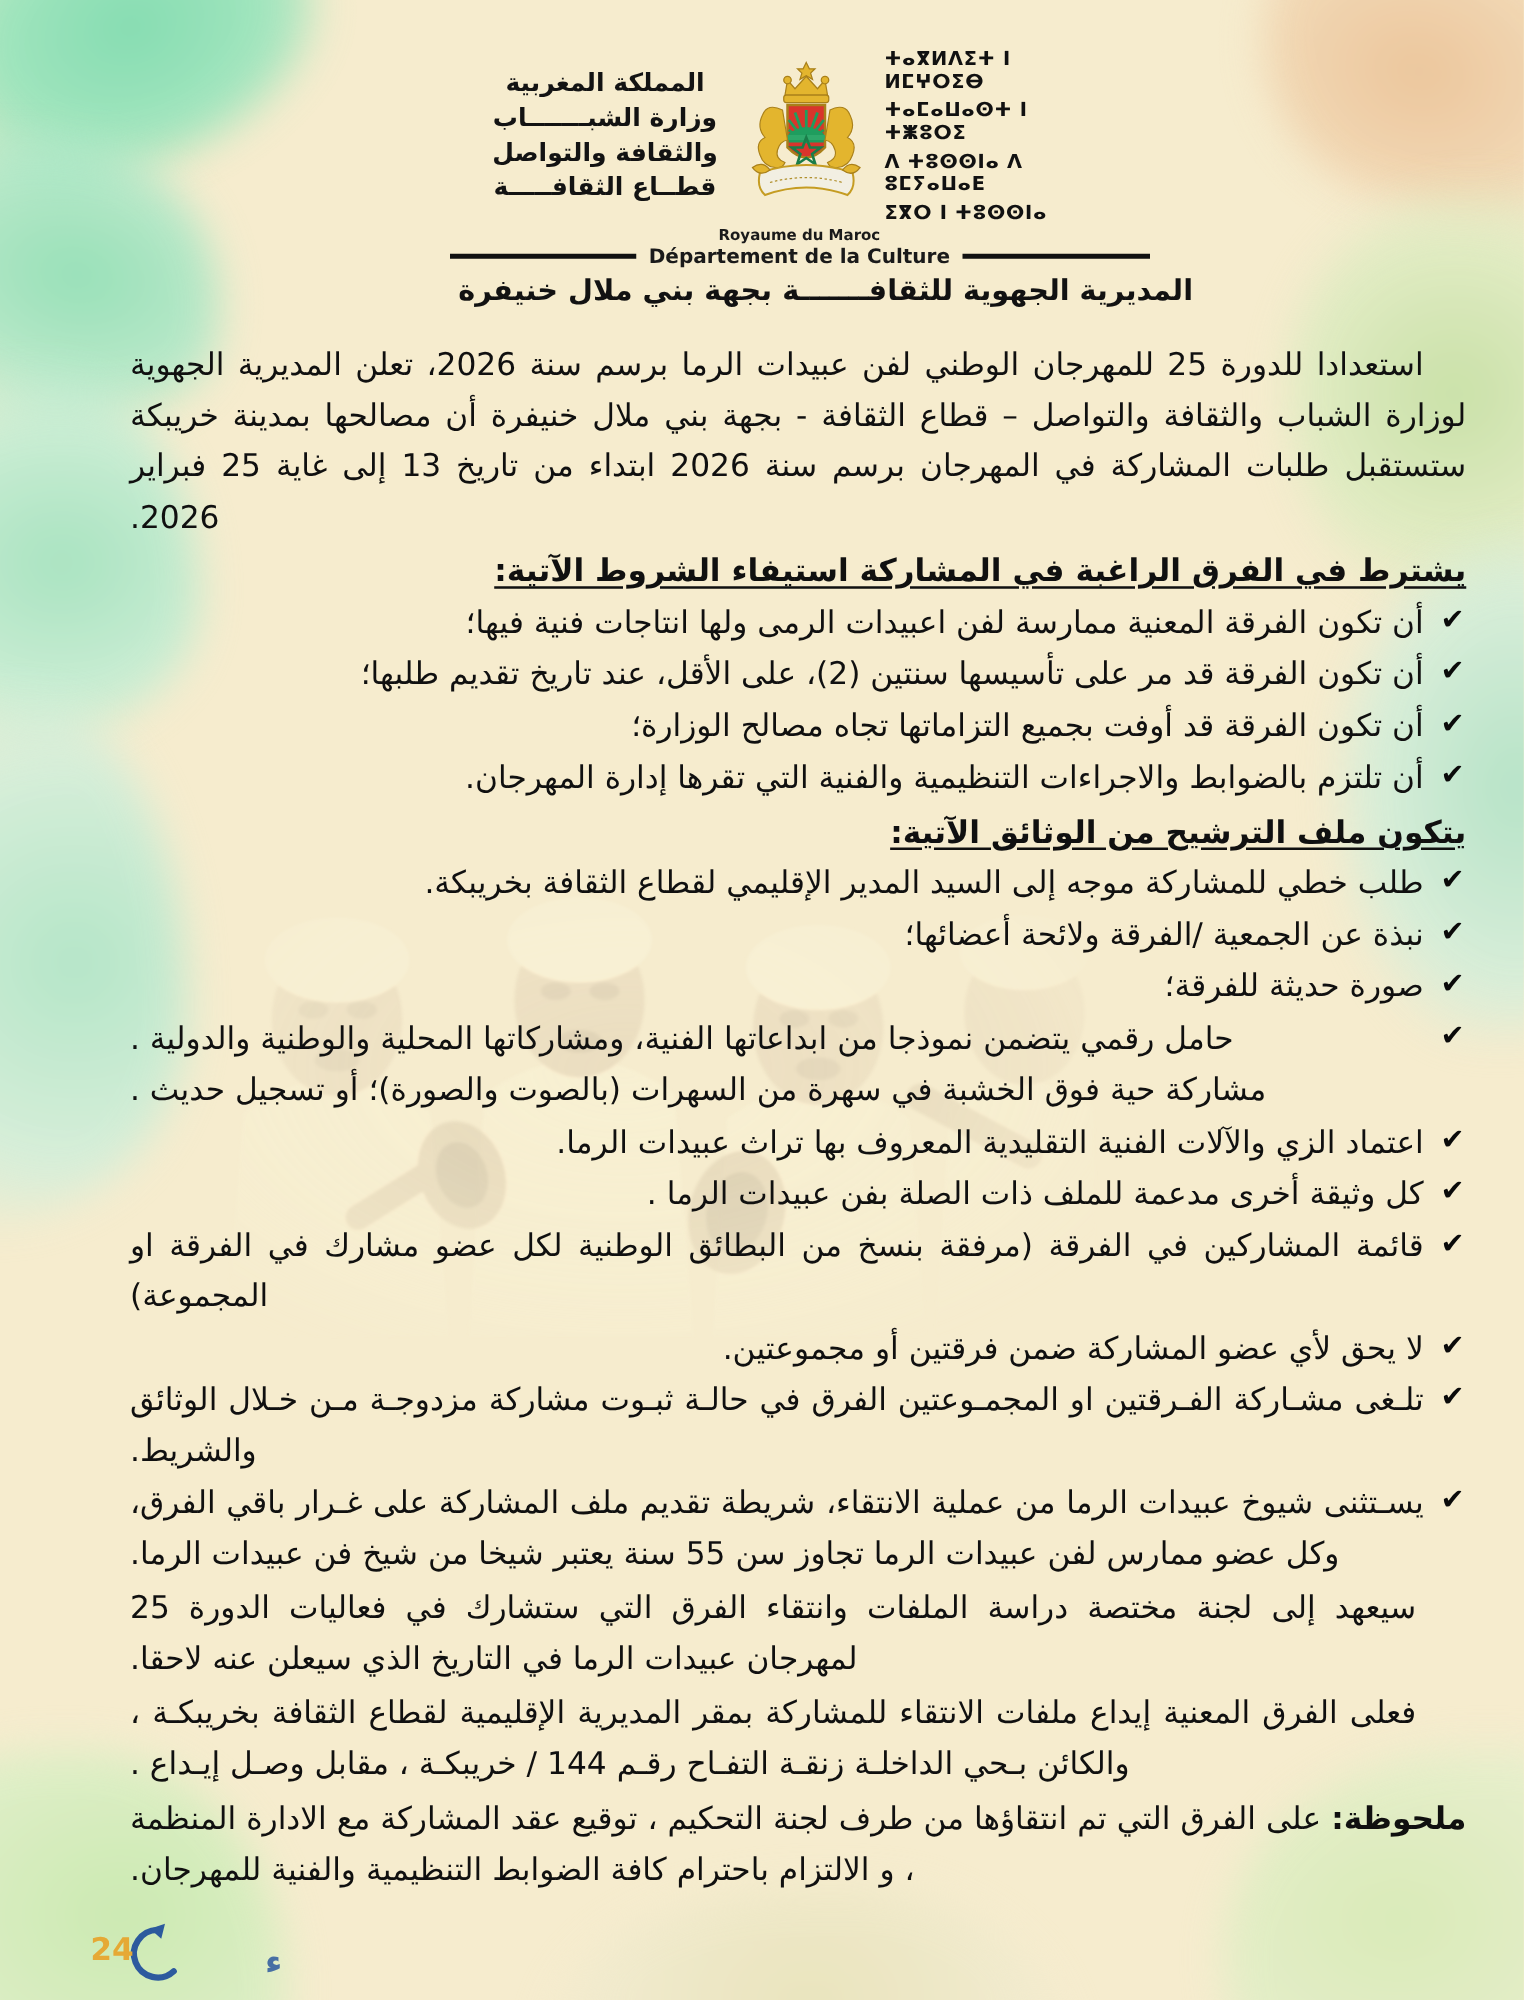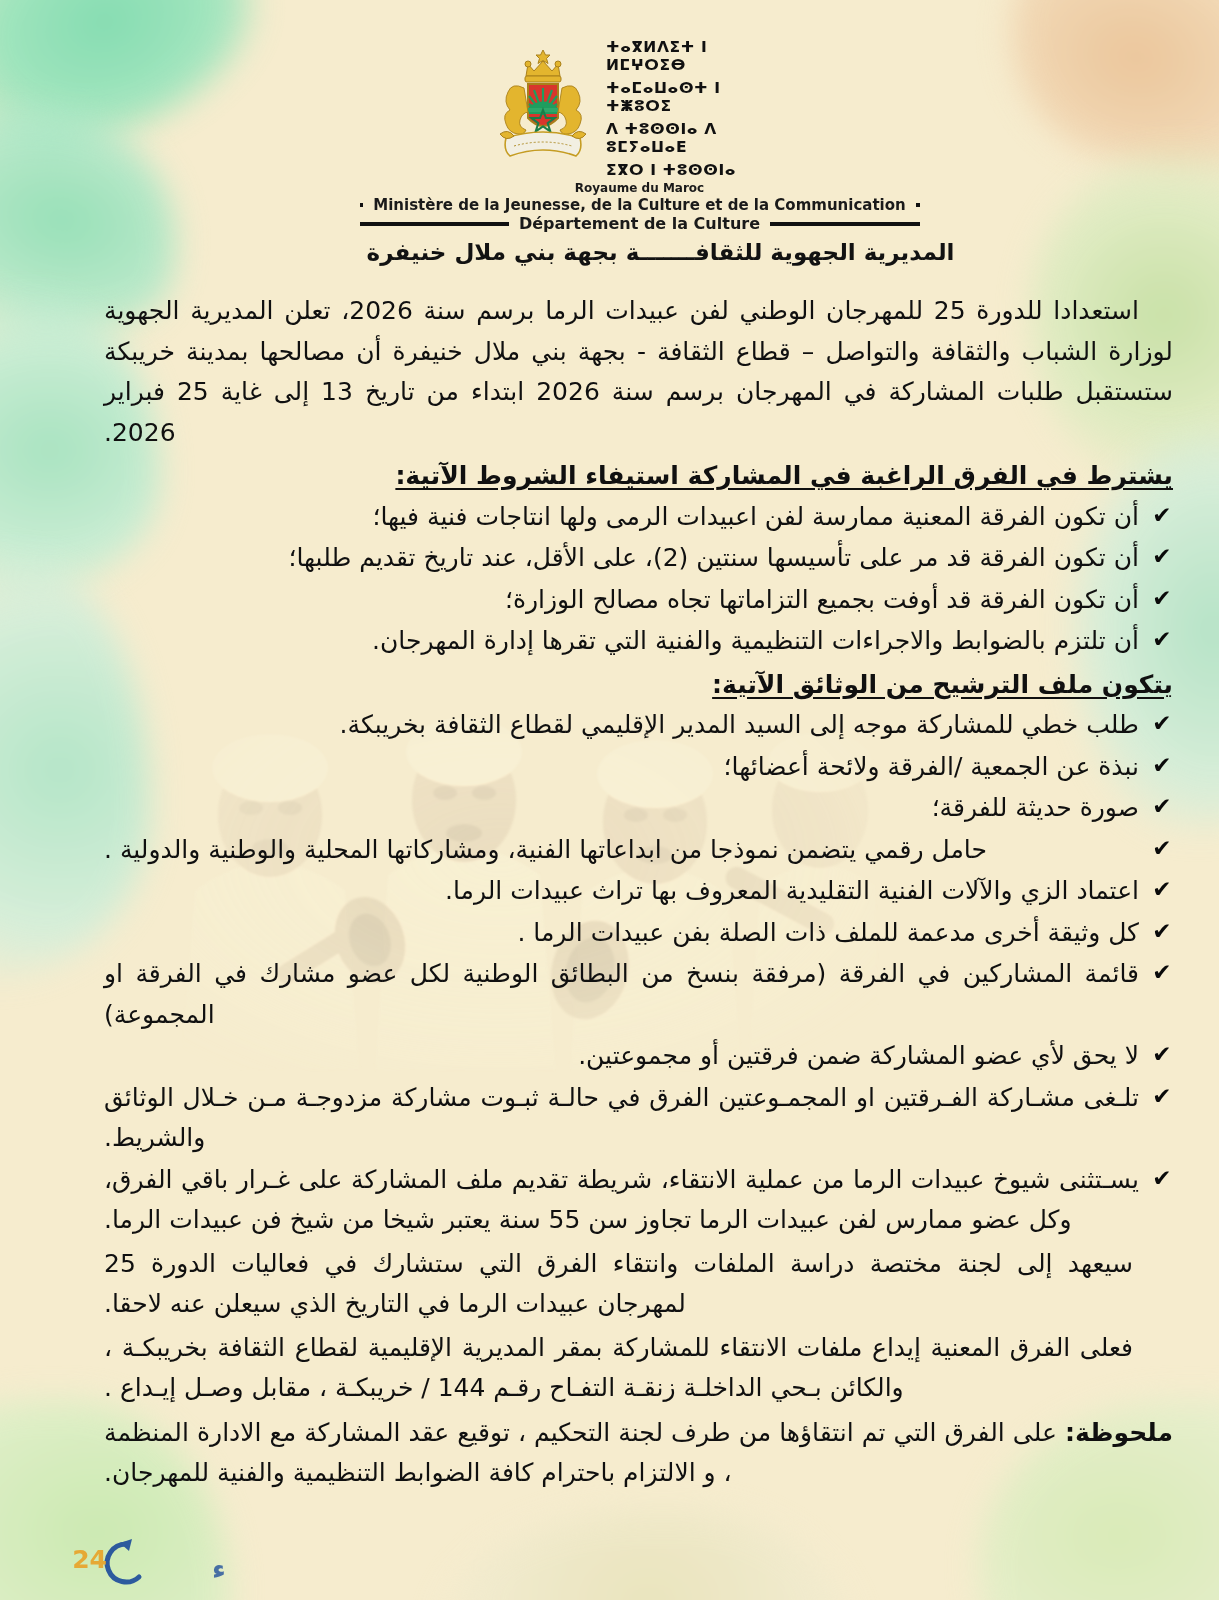--- a/index.html
+++ b/index.html
@@ -397,29 +397,30 @@
         </g>
 
         <path d="M18 92 Q55 80 92 92 Q95 104 88 110 Q55 98 22 110 Q15 104 18 92 Z" fill="#f2efe2" stroke="#c59c22" stroke-width="1.6"></path>
         <path d="M26 100 Q55 92 84 100" fill="none" stroke="#b08f2c" stroke-width="1" stroke-dasharray="2 2"></path>
         <g fill="#e3b52e" stroke="#a9801a" stroke-width="1">
           <path d="M12 88 q8 -6 14 2 q-8 6 -14 -2 Z"></path>
           <path d="M98 88 q-8 -6 -14 2 q8 6 14 -2 Z"></path>
         </g>
       </svg>
 
+      <div class="arabic-ministry">
+        <span>المملكة المغربية</span>
+        <span>وزارة الشبـــــــاب</span>
+        <span>والثقافة والتواصل</span>
+        <span>قطــاع الثقافـــــة</span>
+      </div>
     </div>
 
     <div class="lh-royaume">Royaume du Maroc</div>
 
-    <div class="lh-rule-row">
-      <div class="rule"></div>
-      <div class="lh-ministere">Ministère de la Jeunesse, de la Culture et de la Communication</div>
-      <div class="rule"></div>
-    </div>
 
     <div class="lh-rule-row">
       <div class="rule"></div>
       <div class="lh-departement">Département de la Culture</div>
       <div class="rule"></div>
     </div>
 
     <div class="lh-direction-ar">المديرية الجهوية للثقافـــــــة بجهة بني ملال خنيفرة</div>
   </header>
 
@@ -460,20 +461,24 @@
         <span class="li-text align-right">نبذة عن الجمعية /الفرقة ولائحة أعضائها؛</span>
       </li>
       <li>
         <span class="check">✔</span>
         <span class="li-text align-right">صورة حديثة للفرقة؛</span>
       </li>
       <li>
         <span class="check">✔</span>
         <span class="li-text">حامل رقمي يتضمن نموذجا من ابداعاتها الفنية، ومشاركاتها المحلية والوطنية والدولية .</span>
       </li>
+      <li class="nocheck">
+        <span class="check">✔</span>
+        <span class="li-text">مشاركة حية فوق الخشبة في سهرة من السهرات (بالصوت والصورة)؛ أو تسجيل حديث .</span>
+      </li>
       <li>
         <span class="check">✔</span>
         <span class="li-text align-right">اعتماد الزي والآلات الفنية التقليدية المعروف بها تراث عبيدات الرما.</span>
       </li>
       <li>
         <span class="check">✔</span>
         <span class="li-text align-right">كل وثيقة أخرى مدعمة للملف ذات الصلة بفن عبيدات الرما .</span>
       </li>
       <li>
         <span class="check">✔</span>

